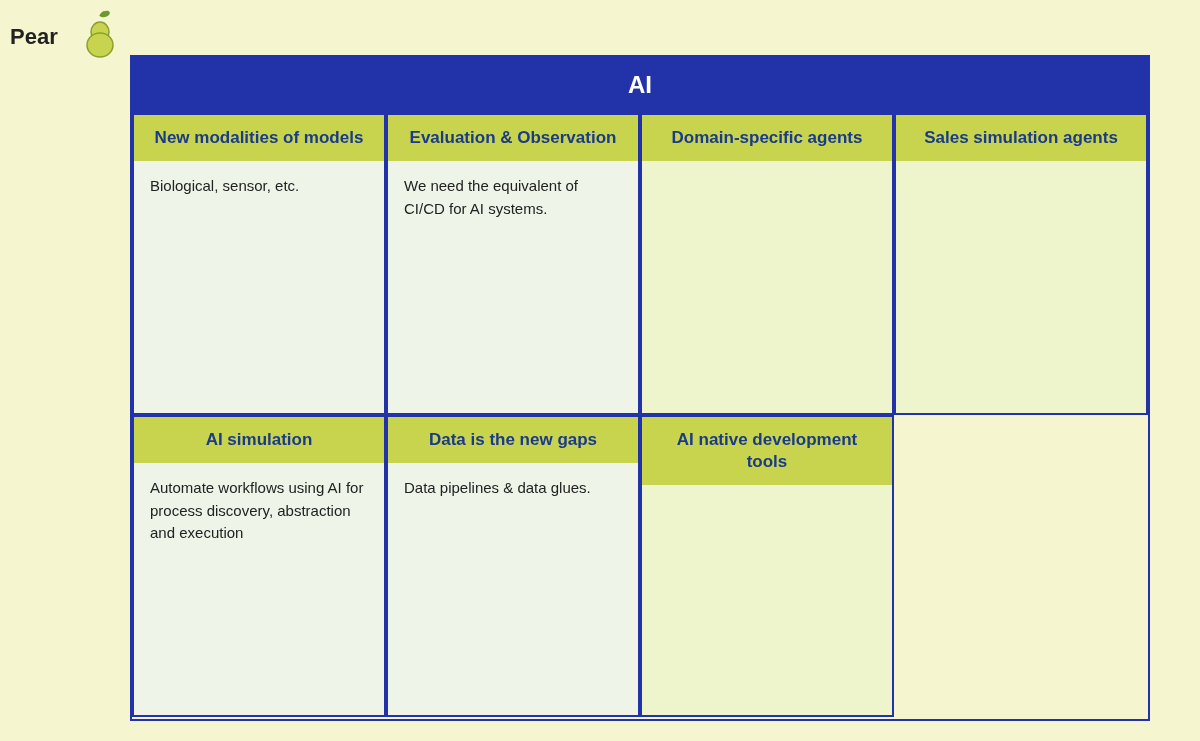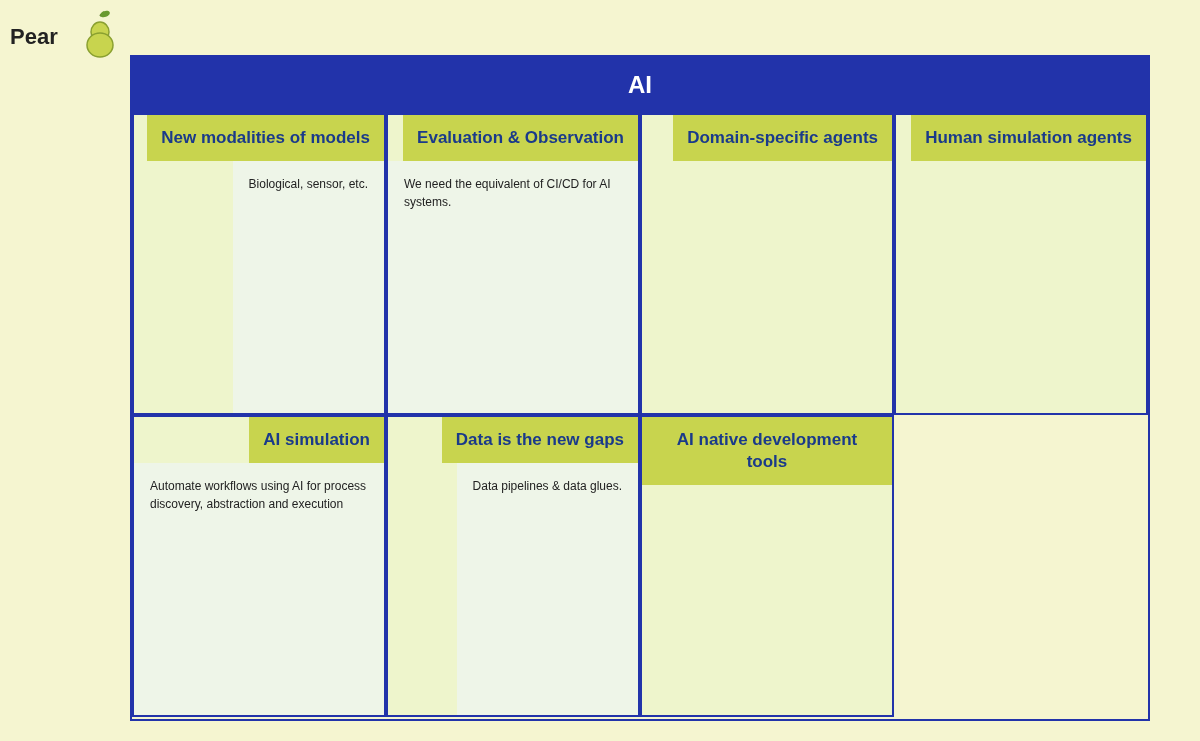--- a/index.html
+++ b/index.html
@@ -57,36 +57,35 @@
       grid-template-rows: 1fr 1fr;
       height: calc(100% - 58px);
       background-color: #f5f5d0;
     }
 
     .cell {
       border: 2px solid #2233aa;
       display: flex;
       flex-direction: column;
       background-color: #eef5cc;
-      align-items: flex-end;
     }
 
     .cell-header {
       background-color: #c8d44e;
       padding: 12px 14px;
       font-size: 17px;
       font-weight: bold;
       color: #1a3a8a;
       text-align: center;
       line-height: 1.3;
     }
 
     .cell-body {
       padding: 14px 16px;
-      font-size: 12px;
+      font-size: 15px;
       color: #222;
       line-height: 1.5;
       flex: 1;
       background-color: #eef5e8;
     }
   </style>
 </head>
 <body>
 
 <div class="logo-area">
@@ -114,21 +113,21 @@
         <div class="cell-body">Biological, sensor, etc.</div>
       </div>
       <div class="cell">
         <div class="cell-header">Evaluation &amp; Observation</div>
         <div class="cell-body">We need the equivalent of CI/CD for AI systems.</div>
       </div>
       <div class="cell">
         <div class="cell-header">Domain-specific agents</div>
       </div>
       <div class="cell">
-        <div class="cell-header">Human simulation agents</div>
+        <div class="cell-header">Sales simulation agents</div>
       </div>
       <div class="cell">
         <div class="cell-header">AI simulation</div>
         <div class="cell-body">Automate workflows using AI for process discovery, abstraction and execution</div>
       </div>
       <div class="cell">
         <div class="cell-header">Data is the new gaps</div>
         <div class="cell-body">Data pipelines &amp; data glues.</div>
       </div>
       <div class="cell">

